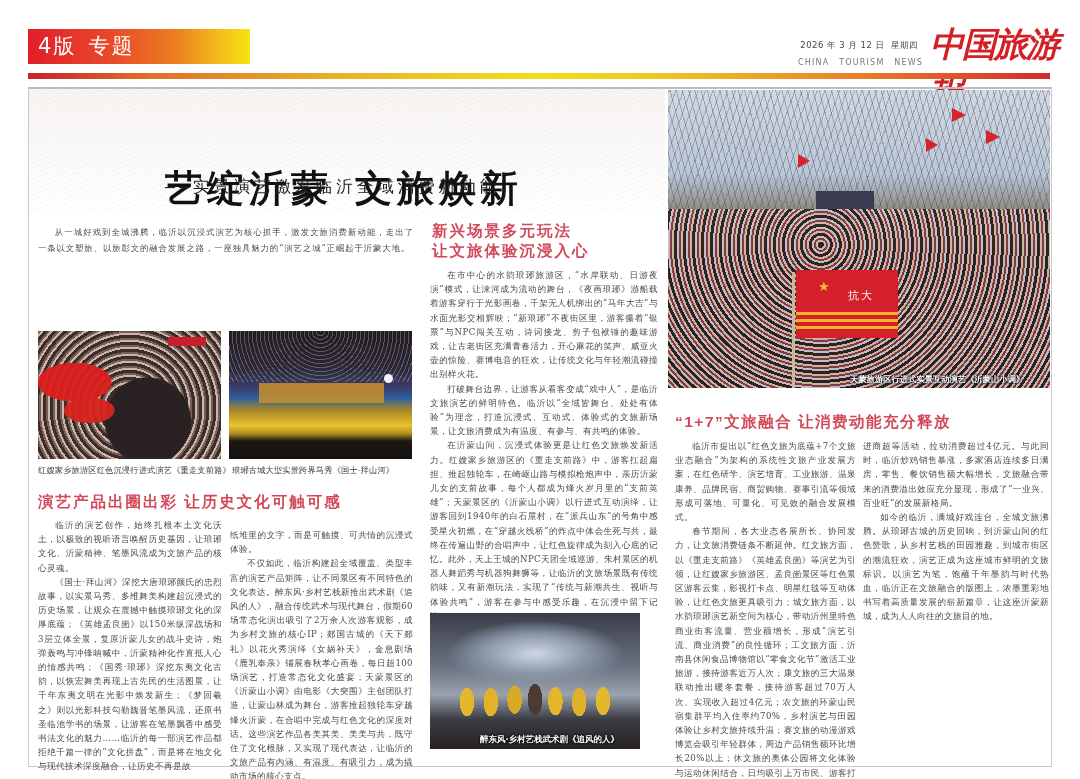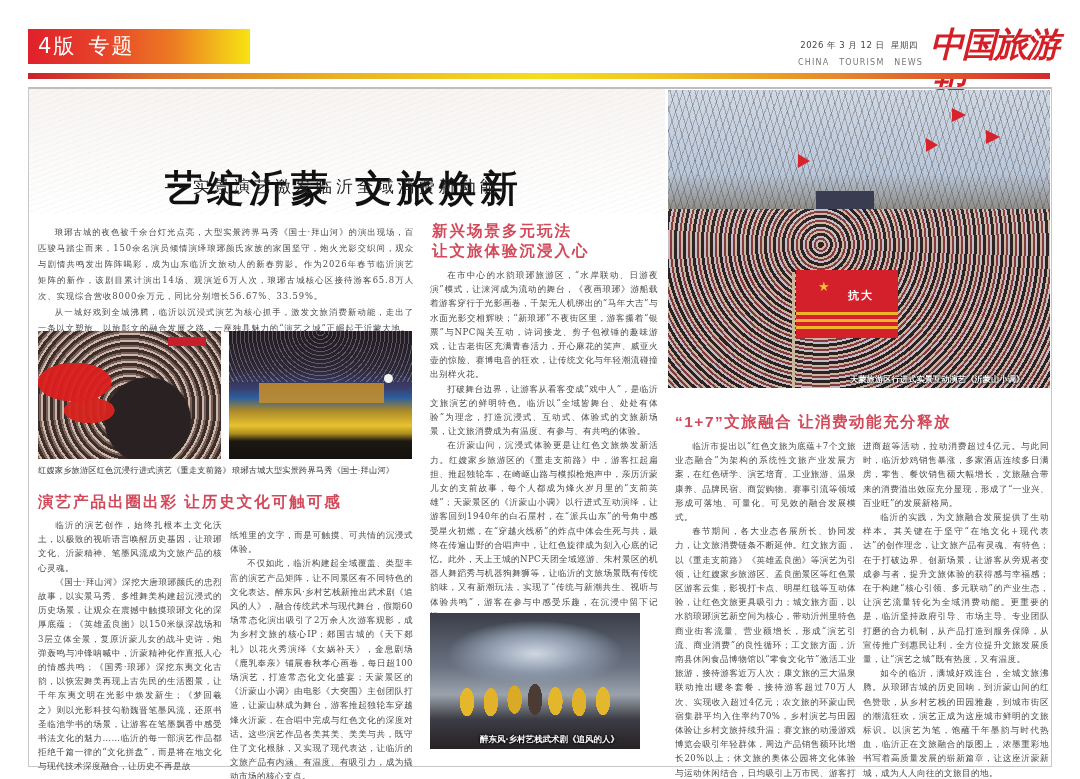--- a/index.html
+++ b/index.html
@@ -135,21 +135,21 @@
     background:
       repeating-radial-gradient(circle at 40% 20%, #2a211f 0 3px, #d9c3b0 3px 5px, #8a3a3a 5px 7px, #cfcbd8 7px 9px),
       #4b3a36;
     opacity: 0.9;
   }
   .photo-crowd .flag-main {
     position: absolute; left: 128px; top: 180px; width: 102px; height: 68px; background: #d3202b;
   }
   .photo-crowd .flag-main .stripe { position: absolute; left: 0; width: 100%; height: 3px; background: #f0b32a; }
   .photo-crowd .flag-main .star { position: absolute; left: 22px; top: 10px; color: #f2c230; font-size: 13px; line-height: 13px; }
-  .photo-crowd .flag-main .flag-text { position: absolute; left: 52px; top: 18px; color: #fff; font-size: 11px; font-weight: bold; font-family: "DejaVu Sans", sans-serif; letter-spacing: 2px; }
+  .photo-crowd .flag-main .flag-text { position: absolute; left: 52px; top: 18px; color: #fff; font-size: 11px; font-weight: normal; font-family: "DejaVu Sans", sans-serif; letter-spacing: 2px; }
   .photo-crowd .pole { position: absolute; left: 124px; top: 182px; width: 3px; height: 116px; background: #c9b79a; }
   .photo-crowd .flag-small { position: absolute; width: 0; height: 0; border-top: 7px solid transparent; border-bottom: 7px solid transparent; }
   .photo-crowd .sign { position: absolute; left: 148px; top: 101px; width: 58px; height: 30px; background: #3a3d52; }
   .crowd-cap { left: 850px; top: 374px; font-size: 8.3px; }
 
   
   .col-l1 { left: 38px; top: 518px; width: 184px; }
   .col-l2 { left: 230px; top: 528px; width: 183px; }
   .col-mid { left: 430px; top: 268px; width: 228px; }
   .col-r1 { left: 675px; top: 439px; width: 181px; }
@@ -174,21 +174,20 @@
 
 <div class="frame"></div>
 
 <div class="title-bg"></div>
 <div class="main-title">
   <span>艺绽沂蒙</span><span class="gap"></span><span>文旅焕新</span>
 </div>
 <div class="sub-title">——实景演艺激发临沂全域消费新动能</div>
 
 <div class="txt intro">
-  <p>琅琊古城的夜色被千余台灯光点亮，大型实景跨界马秀《国士·拜山河》的演出现场，百匹骏马踏尘而来，150余名演员倾情演绎琅琊颜氏家族的家国坚守，炮火光影交织间，观众与剧情共鸣发出阵阵喝彩，成为山东临沂文旅动人的新春剪影。作为2026年春节临沂演艺矩阵的新作，该剧目累计演出14场、观演近6万人次，琅琊古城核心区接待游客65.8万人次、实现综合营收8000余万元，同比分别增长56.67%、33.59%。</p>
   <p>从一城好戏到全城沸腾，临沂以沉浸式演艺为核心抓手，激发文旅消费新动能，走出了一条以文塑旅、以旅彰文的融合发展之路，一座独具魅力的“演艺之城”正崛起于沂蒙大地。</p>
 </div>
 
 <div class="photo photo-red">
   <div class="banner"></div>
 </div>
 <div class="photo photo-stage">
   <div class="fireworks"></div>
   <div class="castle"></div>
   <div class="moon"></div>
@@ -239,16 +238,15 @@
 </div>
 <div class="photo-caption-overlay crowd-cap">天蒙旅游区行进式实景互动演艺《沂蒙山小调》</div>
 
 <div class="headline hl-right">“1+7”文旅融合  让消费动能充分释放</div>
 <div class="txt col-r1">
   <p>临沂市提出以“红色文旅为底蕴+7个文旅业态融合”为架构的系统性文旅产业发展方案，在红色研学、演艺培育、工业旅游、温泉康养、品牌民宿、商贸购物、赛事引流等领域形成可落地、可量化、可见效的融合发展模式。</p>
   <p>春节期间，各大业态各展所长、协同发力，让文旅消费链条不断延伸。红文旅方面，以《重走支前路》《英雄孟良崮》等演艺为引领，让红嫂家乡旅游区、孟良崮景区等红色景区游客云集，影视打卡点、明星红毯等互动体验，让红色文旅更具吸引力；城文旅方面，以水韵琅琊演艺新空间为核心，带动沂州里特色商业街客流量、营业额增长，形成“演艺引流、商业消费”的良性循环；工文旅方面，沂南县休闲食品博物馆以“零食文化节”激活工业旅游，接待游客近万人次；康文旅的三大温泉联动推出暖冬套餐，接待游客超过70万人次、实现收入超过4亿元；农文旅的环蒙山民宿集群平均入住率约70%，乡村演艺与田园体验让乡村文旅持续升温；赛文旅的动漫游戏博览会吸引年轻群体，周边产品销售额环比增长20%以上；休文旅的奥体公园将文化体验与运动休闲结合，日均吸引上万市民、游客打卡；商文旅的老字号国潮年货大集、非遗</p>
 </div>
 <div class="txt col-r2">
   <p style="text-indent:0">进商超等活动，拉动消费超过4亿元。与此同时，临沂炒鸡销售暴涨，多家酒店连续多日满房，零售、餐饮销售额大幅增长，文旅融合带来的消费溢出效应充分显现，形成了“一业兴、百业旺”的发展新格局。</p>
-  <p>临沂的实践，为文旅融合发展提供了生动样本。其关键在于坚守“在地文化+现代表达”的创作理念，让文旅产品有灵魂、有特色；在于打破边界、创新场景，让游客从旁观者变成参与者，提升文旅体验的获得感与幸福感；在于构建“核心引领、多元联动”的产业生态，让演艺流量转化为全域消费动能。更重要的是，临沂坚持政府引导、市场主导、专业团队打磨的合力机制，从产品打造到服务保障，从宣传推广到惠民让利，全方位提升文旅发展质量，让“演艺之城”既有热度，又有温度。</p>
   <p>如今的临沂，满城好戏连台，全城文旅沸腾。从琅琊古城的历史回响，到沂蒙山间的红色赞歌，从乡村艺栈的田园雅趣，到城市街区的潮流狂欢，演艺正成为这座城市鲜明的文旅标识。以演艺为笔，饱蘸千年墨韵与时代热血，临沂正在文旅融合的版图上，浓墨重彩地书写着高质量发展的崭新篇章，让这座沂蒙新城，成为人人向往的文旅目的地。</p>
 
 </div>
 
 </body></html>

